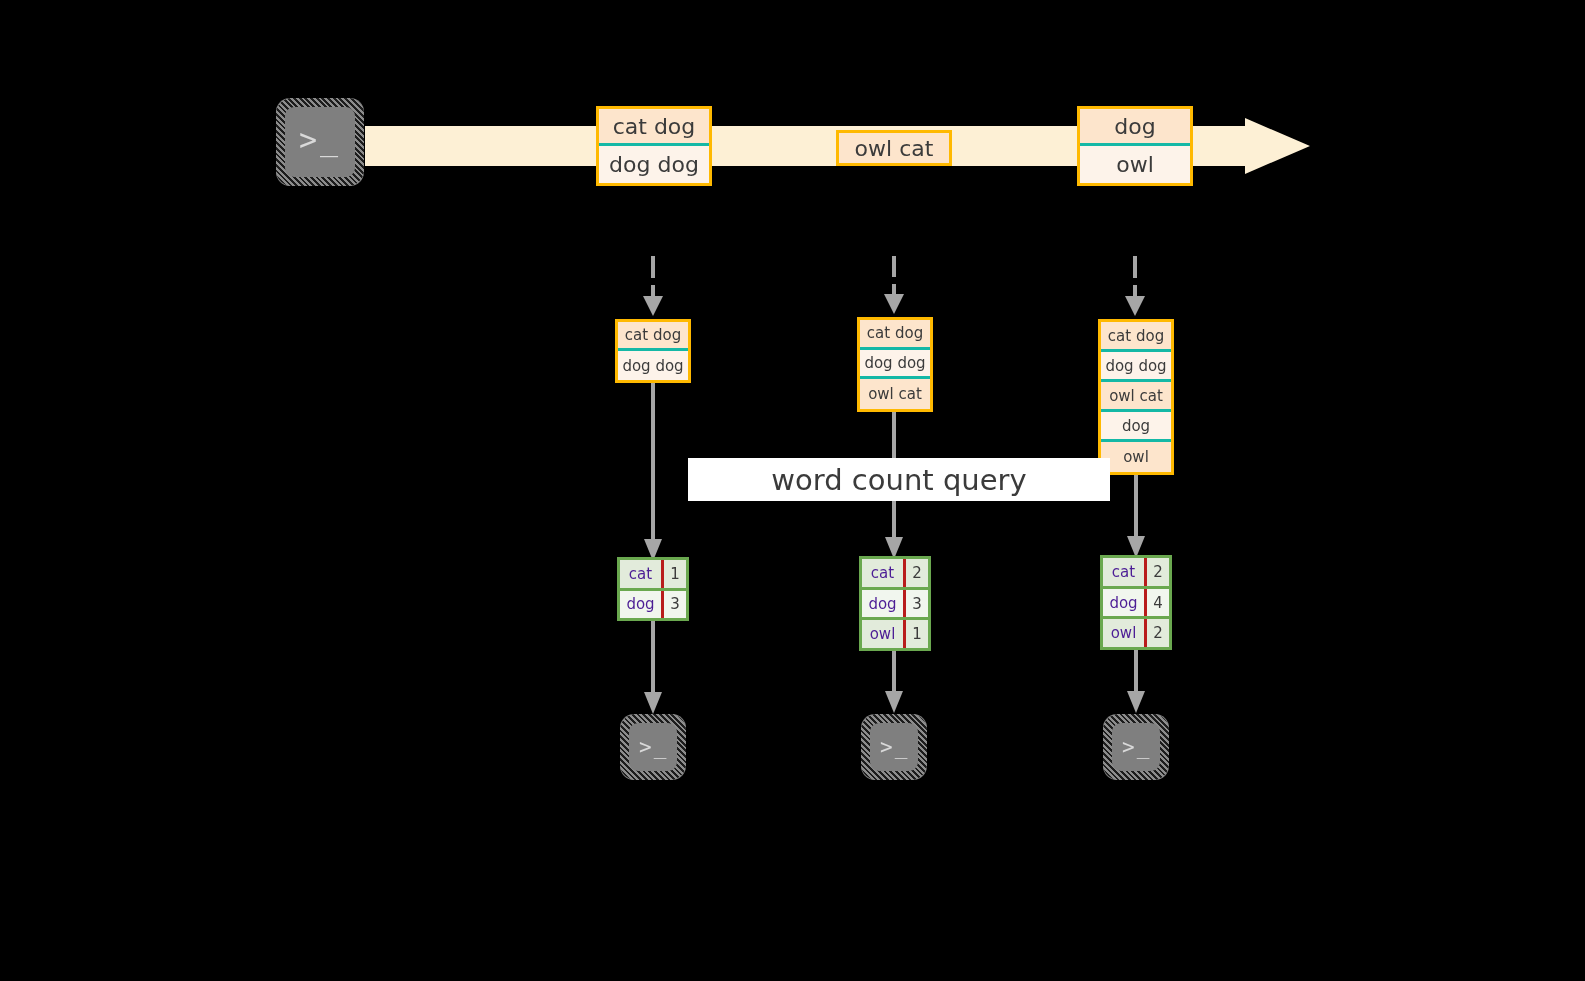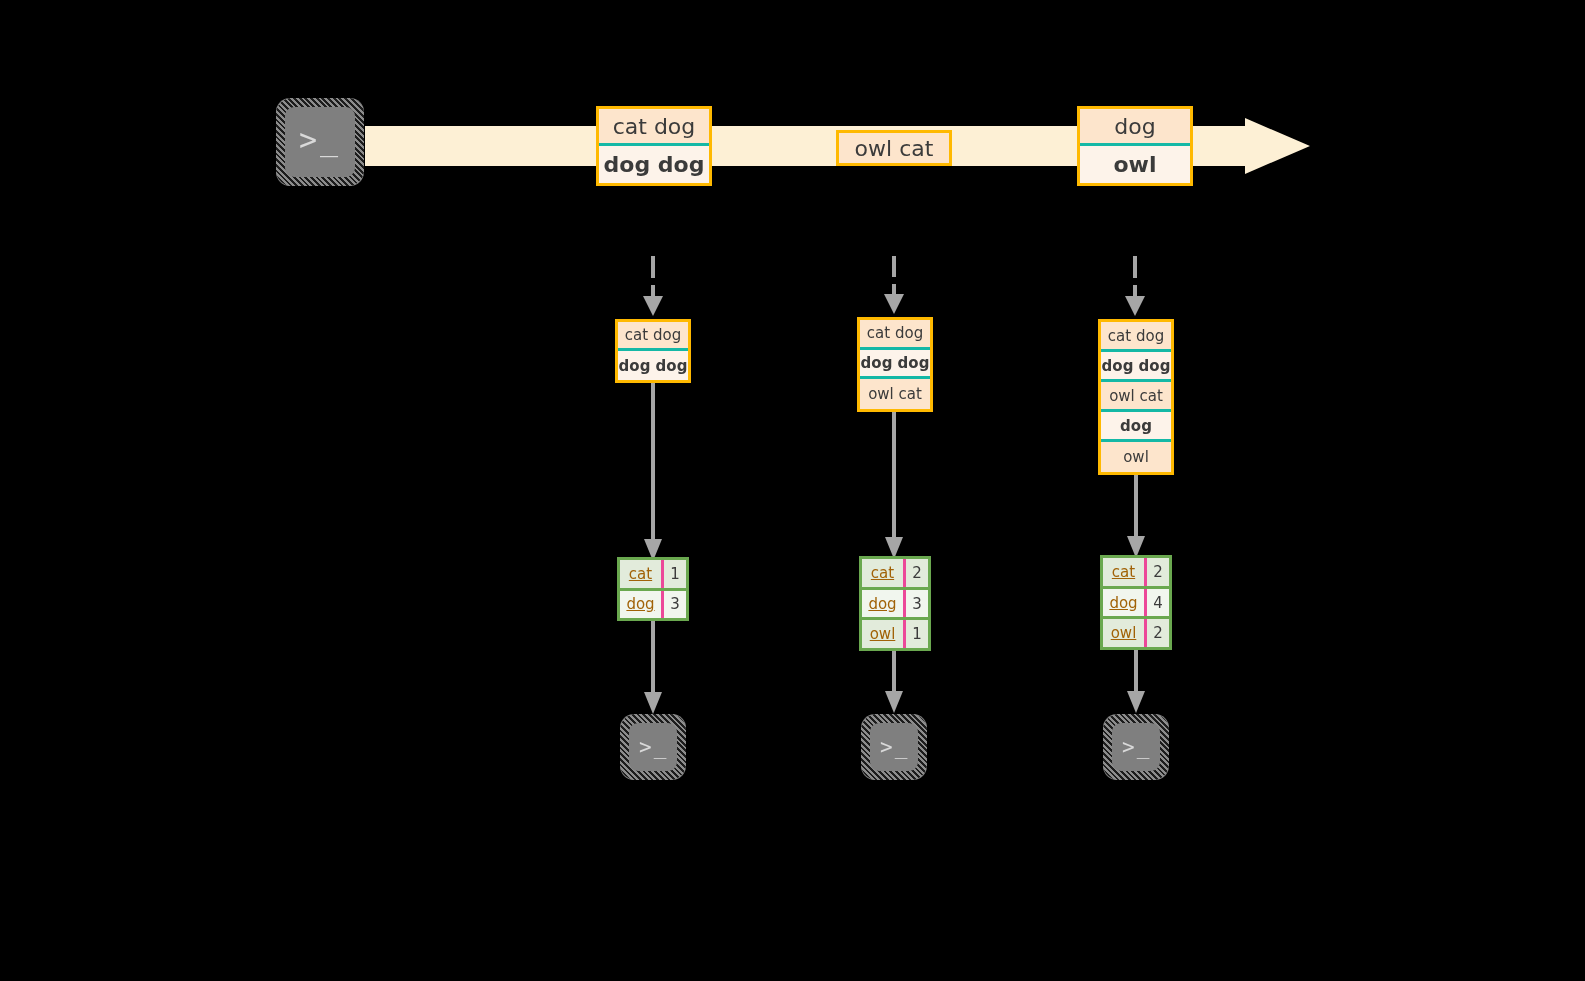--- a/index.html
+++ b/index.html
@@ -25,29 +25,29 @@
   .stream svg{display:block;}
 
   
   .msgbox{position:absolute;box-sizing:border-box;border:3px solid #ffb900;
           background:#fdf0e1;z-index:4;display:flex;flex-direction:column;}
   .msgbox .cell{box-sizing:border-box;display:flex;align-items:center;
           justify-content:center;color:#3b3b3b;white-space:nowrap;
           border-bottom:3px solid #14b8a6;}
   .msgbox .cell:last-child{border-bottom:none;}
   .msgbox .cell.dark{background:#fde5cc;}
-  .msgbox .cell.light{background:#fdf3ea;font-weight:bold;}
+  .msgbox .cell.light{background:#fdf3ea;}
 
   
   .cntbox{position:absolute;box-sizing:border-box;border:3px solid #6aa84f;
           background:#eaf2e5;z-index:4;display:flex;flex-direction:column;}
   .cntbox .crow{display:flex;flex:1 1 auto;border-bottom:3px solid #6aa84f;}
   .cntbox .crow:last-child{border-bottom:none;}
   .cntbox .ckey{box-sizing:border-box;display:flex;align-items:center;
-          justify-content:center;border-right:3px solid #ec4899;color:#a16207;text-decoration:underline;}
+          justify-content:center;border-right:3px solid #b91c1c;color:#4c1d95;}
   .cntbox .cval{box-sizing:border-box;display:flex;align-items:center;
           justify-content:center;color:#3b3b3b;}
   .cntbox .crow.dark .ckey,.cntbox .crow.dark .cval{background:#e2ebdb;}
   .cntbox .crow.light .ckey,.cntbox .crow.light .cval{background:#f1f6ee;}
 
   
   .conn{position:absolute;z-index:2;}
   .conn svg{display:block;}
 
   
@@ -220,14 +220,17 @@
       <polygon points="10,63 1,41 19,41" fill="#a6a6a6"></polygon>
     </svg>
   </div>
 
   <div class="console" style="left:1103px;top:714px;width:66px;height:66px;">
     <div class="hatch"></div>
     <div class="body"></div>
     <div class="glyph" style="left:10px;top:14px;font-size:21px;letter-spacing:2px;">&gt;_</div>
   </div>
 
+  <div class="banner" style="left:688px;top:458px;width:422px;height:43px;font-size:29px;">
+    <span>word count query</span>
+  </div>
 
 </div>
 
 </body></html>

